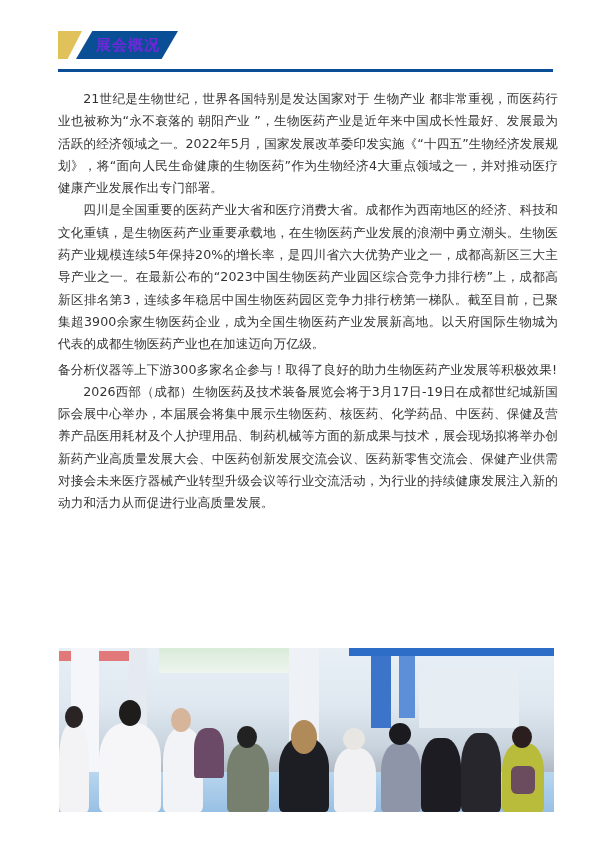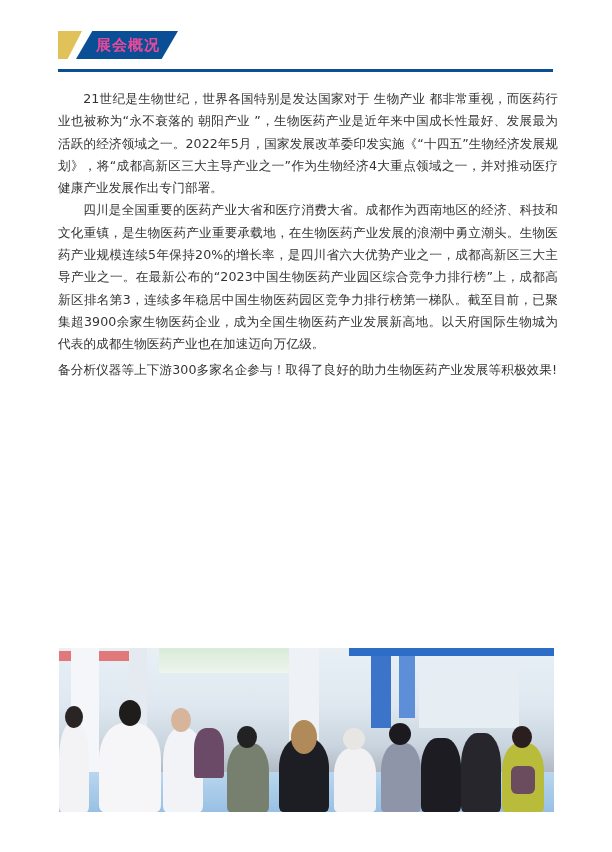--- a/index.html
+++ b/index.html
@@ -4,21 +4,21 @@
 <style>
   * { margin: 0; padding: 0; box-sizing: border-box; }
   html, body { width: 612px; height: 852px; background: #ffffff; overflow: hidden; }
   body { position: relative; font-family: "DejaVu Sans", "Liberation Sans", sans-serif; color: #333333; }
 
   .section-header { position: absolute; left: 58px; top: 31px; width: 130px; height: 28px; }
   .hdr-yellow { position: absolute; left: 0; top: 0; width: 24px; height: 28px; background: #e0c15a;
     clip-path: polygon(0 0, 100% 0, 40% 100%, 0 100%); }
   .hdr-blue { position: absolute; left: 18px; top: 0; width: 102px; height: 28px; background: #0a4f95;
     clip-path: polygon(16% 0, 100% 0, 84% 100%, 0 100%); }
-  .hdr-title { position: absolute; left: 38px; top: 4px; font-size: 15px; font-weight: bold; color: #ec4899; letter-spacing: 1px; line-height: 20px; }
+  .hdr-title { position: absolute; left: 38px; top: 4px; font-size: 15px; font-weight: bold; color: #6d28d9; letter-spacing: 1px; line-height: 20px; }
   .hdr-line { position: absolute; left: 58px; top: 69px; width: 495px; height: 3px; background: #0a4f95; }
 
   .body-text { position: absolute; left: 58px; top: 88px; width: 500px; font-size: 12.6px; line-height: 22.3px; color: #333333; letter-spacing: 0.1px; }
   .body-text p { text-indent: 2em; text-align: justify; }
   .body-text p.p3 { margin-top: 0px; }
   .body-text p.p3 .last-line { display: block; text-indent: 0; margin-top: 3px; }
 
   .photo { position: absolute; left: 59px; top: 648px; width: 495px; height: 164px; overflow: hidden;
     background: linear-gradient(180deg, #e8f0f6 0%, #dfe8f0 35%, #c9d4de 60%, #8d8f9a 100%); }
   .ph-ceiling { position: absolute; left: 100px; top: 0; width: 140px; height: 25px; background: linear-gradient(#d9ebd9, #eef4ee); }
@@ -33,25 +33,26 @@
 <body>
 
 <div class="section-header">
   <div class="hdr-yellow"></div>
   <div class="hdr-blue"></div>
   <div class="hdr-title">展会概况</div>
 </div>
 <div class="hdr-line"></div>
 
 <div class="body-text">
-  <p>21世纪是生物世纪，世界各国特别是发达国家对于 生物产业 都非常重视，而医药行业也被称为“永不衰落的  朝阳产业  ”，生物医药产业是近年来中国成长性最好、发展最为活跃的经济领域之一。2022年5月，国家发展改革委印发实施《“十四五”生物经济发展规划》，将“成都高新区三大主导产业之一”作为生物经济4大重点领域之一，并对推动医疗健康产业发展作出专门部署。</p>
+  <p>21世纪是生物世纪，世界各国特别是发达国家对于 生物产业 都非常重视，而医药行业也被称为“永不衰落的  朝阳产业  ”，生物医药产业是近年来中国成长性最好、发展最为活跃的经济领域之一。2022年5月，国家发展改革委印发实施《“十四五”生物经济发展规划》，将“面向人民生命健康的生物医药”作为生物经济4大重点领域之一，并对推动医疗健康产业发展作出专门部署。</p>
   <p>四川是全国重要的医药产业大省和医疗消费大省。成都作为西南地区的经济、科技和文化重镇，是生物医药产业重要承载地，在生物医药产业发展的浪潮中勇立潮头。生物医药产业规模连续5年保持20%的增长率，是四川省六大优势产业之一，成都高新区三大主导产业之一。在最新公布的“2023中国生物医药产业园区综合竞争力排行榜”上，成都高新区排名第3，连续多年稳居中国生物医药园区竞争力排行榜第一梯队。截至目前，已聚集超3900余家生物医药企业，成为全国生物医药产业发展新高地。以天府国际生物城为代表的成都生物医药产业也在加速迈向万亿级。</p>
   <p class="p3">
     <span class="last-line">备分析仪器等上下游300多家名企参与！取得了良好的助力生物医药产业发展等积极效果!</span>
   </p>
+  <p>2026西部（成都）生物医药及技术装备展览会将于3月17日-19日在成都世纪城新国际会展中心举办，本届展会将集中展示生物医药、核医药、化学药品、中医药、保健及营养产品医用耗材及个人护理用品、制药机械等方面的新成果与技术，展会现场拟将举办创新药产业高质量发展大会、中医药创新发展交流会议、医药新零售交流会、保健产业供需对接会未来医疗器械产业转型升级会议等行业交流活动，为行业的持续健康发展注入新的动力和活力从而促进行业高质量发展。</p>
 </div>
 
 <div class="photo">
   <div class="ph-banner"></div>
   <div class="ph-ceiling"></div>
   <div class="ph-pillar" style="left:12px;width:28px;"></div>
   <div class="ph-pillar" style="left:70px;width:18px;background:#e4eaf0;"></div>
   <div class="ph-pillar" style="left:230px;width:30px;background:#eef2f6;"></div>
   <div class="ph-blue-sign" style="left:312px;top:0;width:20px;height:80px;"></div>
   <div class="ph-blue-sign" style="left:340px;top:0;width:16px;height:70px;background:#5d8fd8;"></div>

